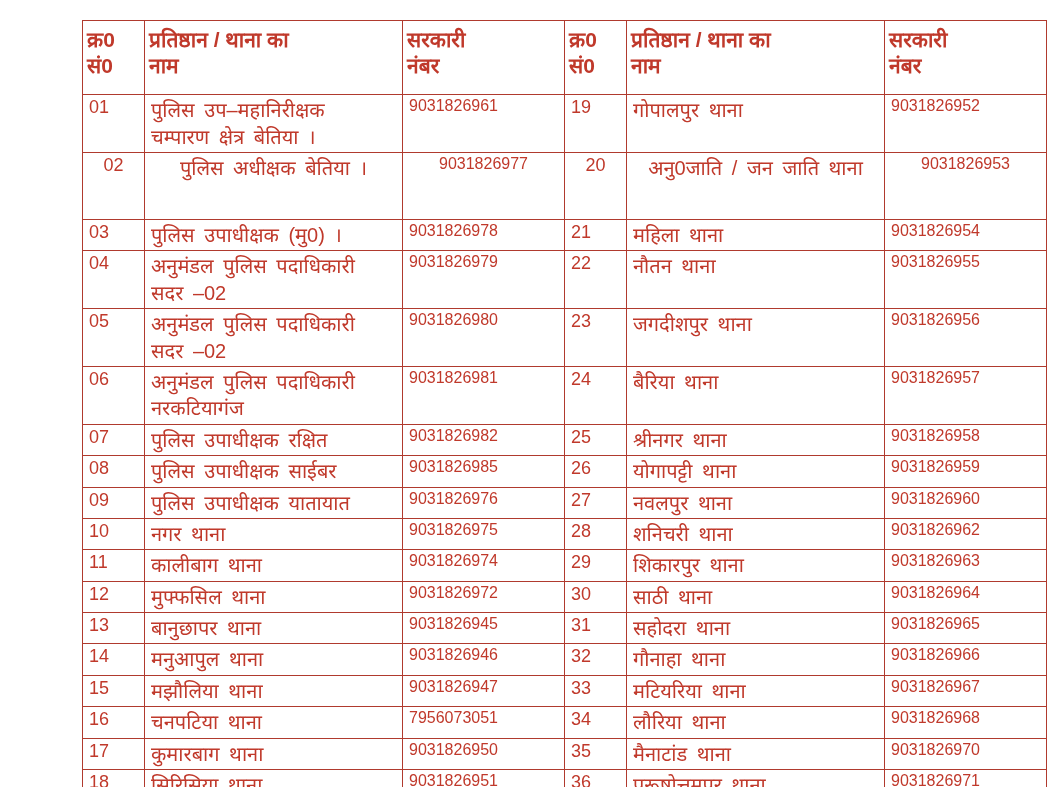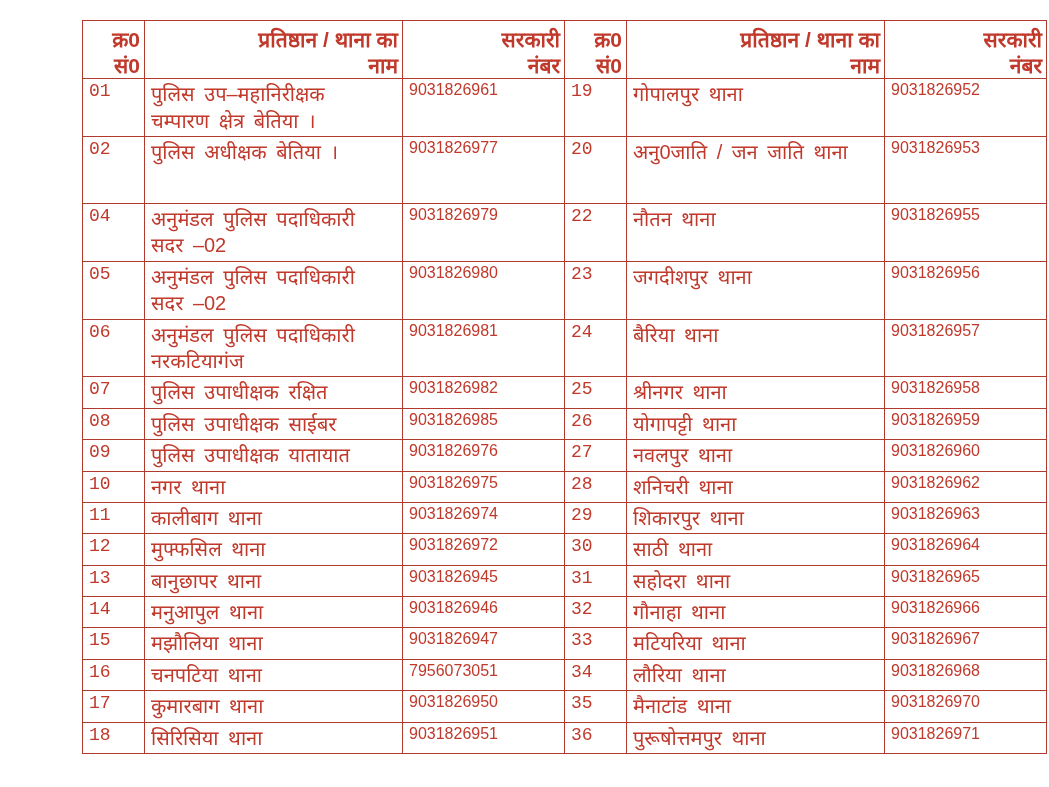--- a/index.html
+++ b/index.html
@@ -32,37 +32,36 @@
     table-layout: fixed;
   }
   table.phone-table th,
   table.phone-table td {
     border: 1px solid #b03a2e;
     color: #c0392b;
     padding: 2px 6px;
     vertical-align: top;
   }
   table.phone-table thead th {
-    text-align: right;
+    text-align: left;
     font-size: 21px;
     font-weight: bold;
     line-height: 1.22;
-    padding: 6px 4px 0 4px;
+    padding: 6px 4px 16px 4px;
     vertical-align: middle;
   }
   col.c-sn { width: 62px; }
   col.c-name { width: 258px; }
   col.c-num { width: 162px; }
 
   td.sn {
     text-align: left;
     font-size: 18px;
     padding-left: 8px;
     white-space: nowrap;
-    font-family: Liberation Mono, monospace;
   }
   td.name {
     text-align: left;
     font-size: 20px;
     line-height: 1.32;
   }
   td.num {
     text-align: left;
     font-size: 16px;
     padding-left: 10px;
@@ -70,21 +69,21 @@
   }
   .name-line {
     display: block;
   }
   
   .spread {
     display: block;
     word-spacing: 4px;
   }
   tr.tall td { height: 44px; }
-  tr.xtall td { height: 62px; }
+  tr.xtall td { height: 62px; text-align: center; }
   tr.normal td { height: 26px; }
 </style>
 </head>
 <body>
 
 <div class="page">
   <div class="table-wrap">
     <table class="phone-table">
       <colgroup>
         <col class="c-sn">
@@ -157,20 +156,40 @@
             <td class="sn">
               <span class="name-line spread">20</span>
             </td>
             <td class="name">
               <span class="name-line spread">अनु0जाति / जन जाति थाना</span>
             </td>
             <td class="num">
               <span class="name-line spread">9031826953</span>
             </td>
           </tr>
+          <tr class="normal">
+            <td class="sn">
+              <span class="name-line spread">03</span>
+            </td>
+            <td class="name">
+              <span class="name-line spread">पुलिस  उपाधीक्षक (मु0)  ।</span>
+            </td>
+            <td class="num">
+              <span class="name-line spread">9031826978</span>
+            </td>
+            <td class="sn">
+              <span class="name-line spread">21</span>
+            </td>
+            <td class="name">
+              <span class="name-line spread">महिला थाना</span>
+            </td>
+            <td class="num">
+              <span class="name-line spread">9031826954</span>
+            </td>
+          </tr>
           <tr class="tall">
             <td class="sn">
               <span class="name-line spread">04</span>
             </td>
             <td class="name">
               <span class="name-line spread">अनुमंडल  पुलिस  पदाधिकारी</span>
               <span class="name-line spread">सदर  –02</span>
             </td>
             <td class="num">
               <span class="name-line spread">9031826979</span>

